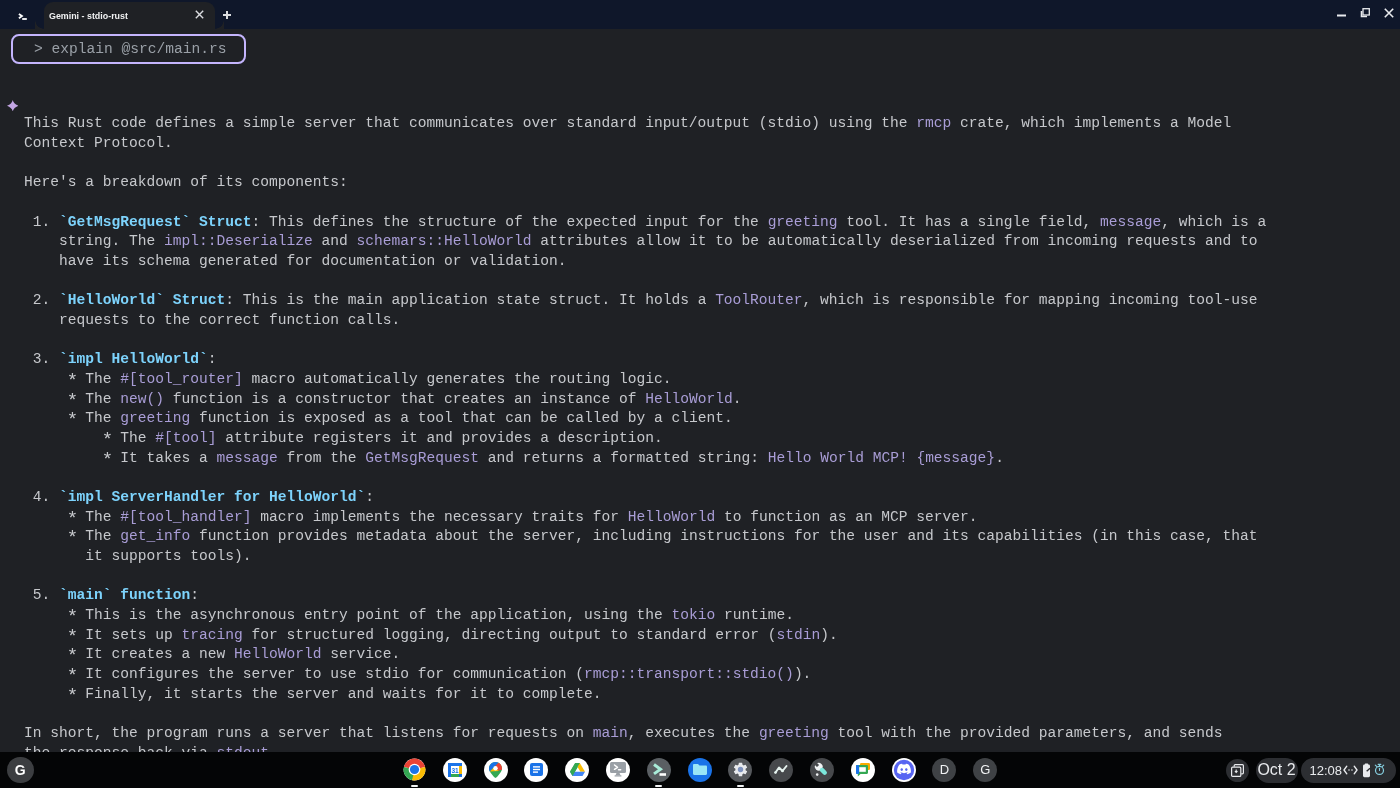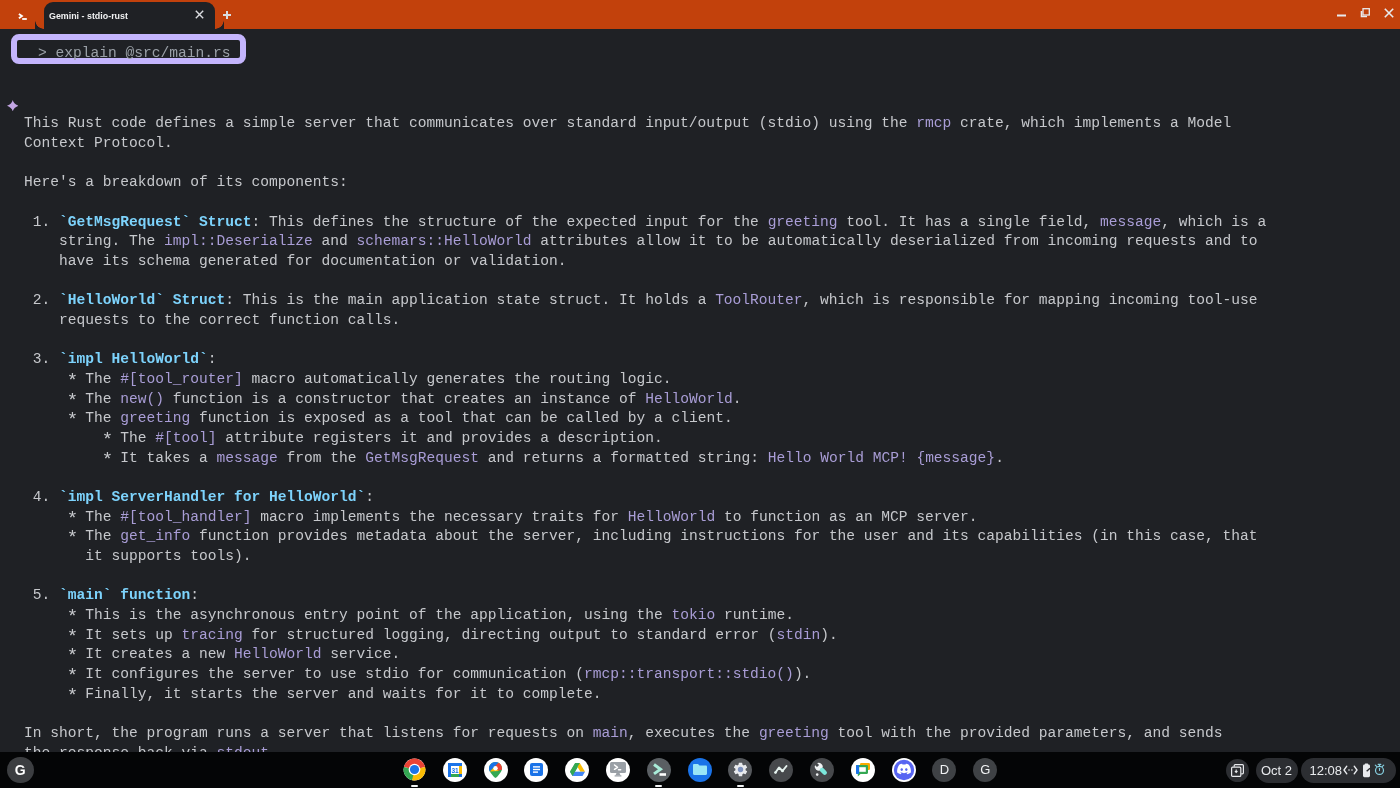--- a/index.html
+++ b/index.html
@@ -1,25 +1,25 @@
 <!DOCTYPE html>
 <html><head><meta charset="utf-8">
 <style>
 * { margin:0; padding:0; box-sizing:border-box; }
 html,body { width:1400px; height:788px; background:#000; overflow:hidden; }
 #app { position:relative; width:1400px; height:788px; font-family:"Liberation Sans",sans-serif; will-change:transform; }
 
-#frame { position:absolute; left:0; top:0; width:1400px; height:29px; background:#c2410c; }
+#frame { position:absolute; left:0; top:0; width:1400px; height:29px; background:#0f172a; }
 #tab { position:absolute; left:43.5px; top:2px; width:171px; height:27px; background:#1f2125; border-radius:9px 9px 0 0; }
 .tabcurve { position:absolute; bottom:0; width:9px; height:9px; background:radial-gradient(circle at 0 0, transparent 8.5px, #1f2125 9px); }
 #tab .tabtitle { position:absolute; left:5.5px; top:8.5px; font-size:8.9px; font-weight:bold; color:#f0f1f2; letter-spacing:0; white-space:nowrap; }
 
 
 #term { position:absolute; left:0; top:29px; width:1400px; height:723px; background:#1f2125; }
-#inputbox { position:absolute; left:11px; top:4.5px; width:235px; height:30px; border:6px solid #c4b5fd; border-radius:8px; }
+#inputbox { position:absolute; left:11px; top:4.5px; width:235px; height:30px; border:2px solid #c4b5fd; border-radius:8px; }
 #inputbox span { position:absolute; left:21px; top:5px; font-family:"Liberation Mono",monospace; font-size:14.58px; color:#9aa0a7; white-space:pre; }
 #out { position:absolute; left:24px; top:69.3px; font-family:"Liberation Mono",monospace; font-size:14.58px; line-height:19.675px; color:#c6c8cc; white-space:pre;margin-top:16px; }
 #out .c { color:#a89cd8; color:#a99dd6; }
 #out b { color:#7dd3fc; }
 #out .st { display:inline-block; transform:translateY(2.2px) scale(1.3); }
 #spark2 { position:absolute; left:6.9px; top:70.9px; }
 
 #shelf { position:absolute; left:0; top:752px; width:1400px; height:36px; background:#040506; }
 .ic { position:absolute; border-radius:50%; }
 .lt { position:absolute; left:0; top:0; width:100%; height:100%; display:flex; align-items:center; justify-content:center; color:#f1f3f4; font-size:13px; font-family:"Liberation Sans",sans-serif; }
@@ -218,21 +218,21 @@
     <div class="ind" style="left:410.5px"></div>
       <div class="ind" style="left:655.3px"></div>
       <div class="ind" style="left:736.9px"></div>
     <div class="ic" style="left:1225.5px;top:7px;width:23px;height:23px;background:#2c2e32">
       <svg width="13" height="13" viewBox="0 0 13 13" style="position:absolute;left:5px;top:5px">
         <path d="M3.2 2.8 V1.6 A1 1 0 0 1 4.2 0.6 H11.4 A1 1 0 0 1 12.4 1.6 V8.8 A1 1 0 0 1 11.4 9.8 H10.2" fill="none" stroke="#e8eaed" stroke-width="1.2"></path>
         <rect x="0.6" y="3.2" width="9.2" height="9.2" rx="1" fill="#2c2e32" stroke="#e8eaed" stroke-width="1.2"></rect>
         <path d="M5.2 5.5 V8.2 M3.9 7.1 L5.2 8.5 L6.5 7.1" stroke="#e8eaed" stroke-width="1.1" fill="none"></path>
       </svg>
     </div>
-    <div class="pill" style="left:1255.5px;width:42px;font-size:13px">Oct 2</div>
+    <div class="pill" style="left:1255.5px;width:42px;font-size:16px">Oct 2</div>
     <div class="pill" style="left:1300.5px;width:95px">
       <span style="position:absolute;left:9px;top:5.5px;font-size:13px">12:08</span>
       <svg style="position:absolute;left:42.5px;top:7.5px" width="15" height="10" viewBox="0 0 15 10">
           <path d="M3.8 1.2 L1 5 L3.8 8.8 M11.2 1.2 L14 5 L11.2 8.8" stroke="#e8eaed" stroke-width="1.4" fill="none" stroke-linecap="round" stroke-linejoin="round"></path>
           <circle cx="6" cy="5" r="0.8" fill="#e8eaed"></circle>
           <circle cx="9" cy="5" r="0.8" fill="#e8eaed"></circle>
         </svg>
       <svg style="position:absolute;left:61px;top:5px" width="9" height="15" viewBox="0 0 9 15">
           <rect x="2.8" y="0.5" width="3.4" height="1.6" rx="0.6" fill="#e8eaed"></rect>
           <rect x="1" y="1.6" width="7" height="12.6" rx="1.4" fill="#e8eaed"></rect>

